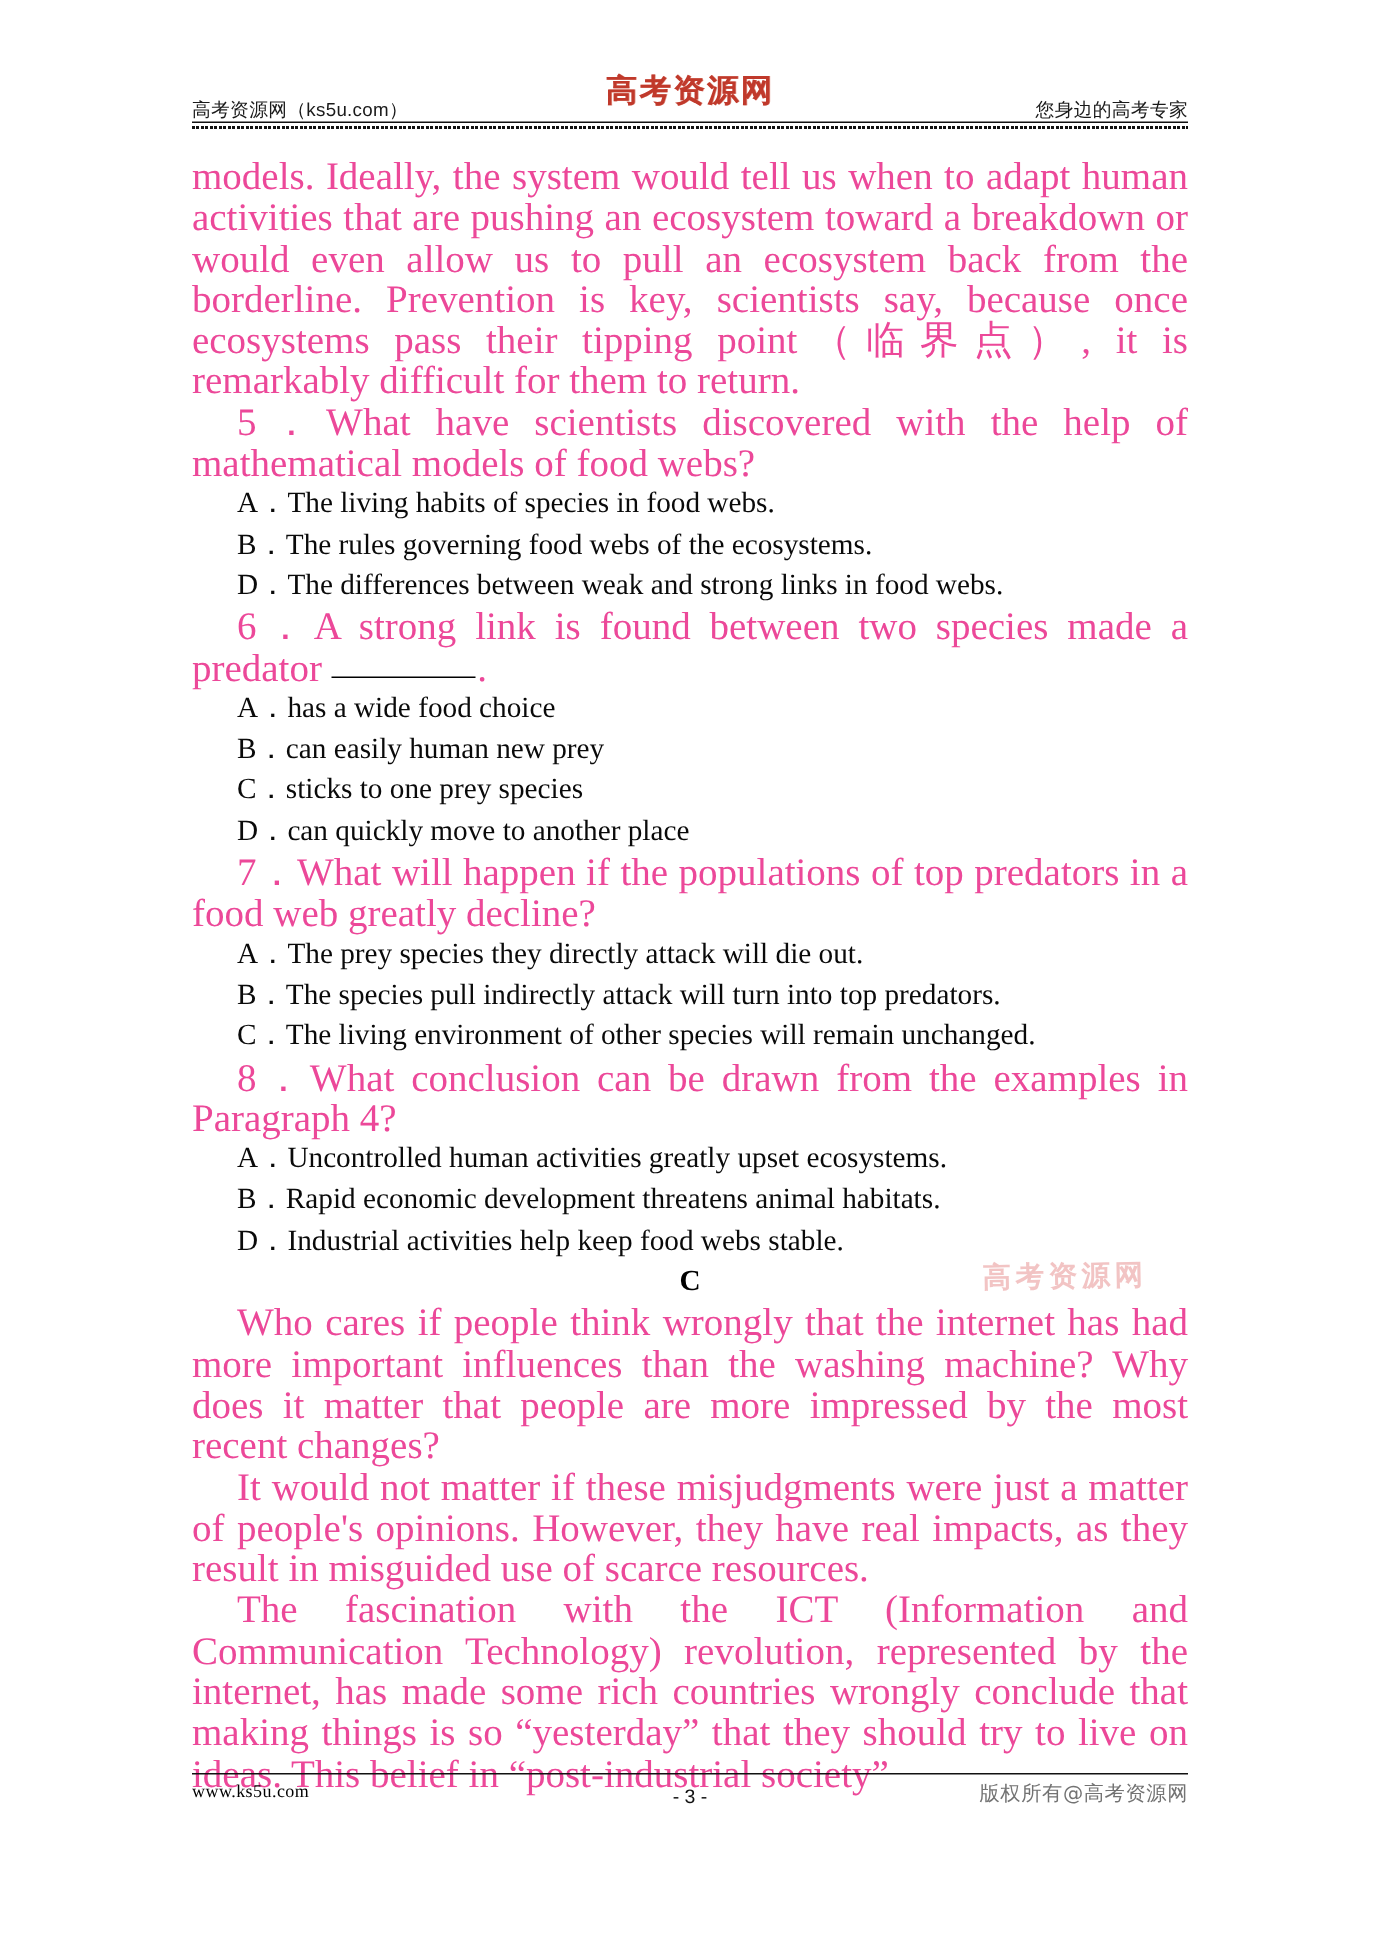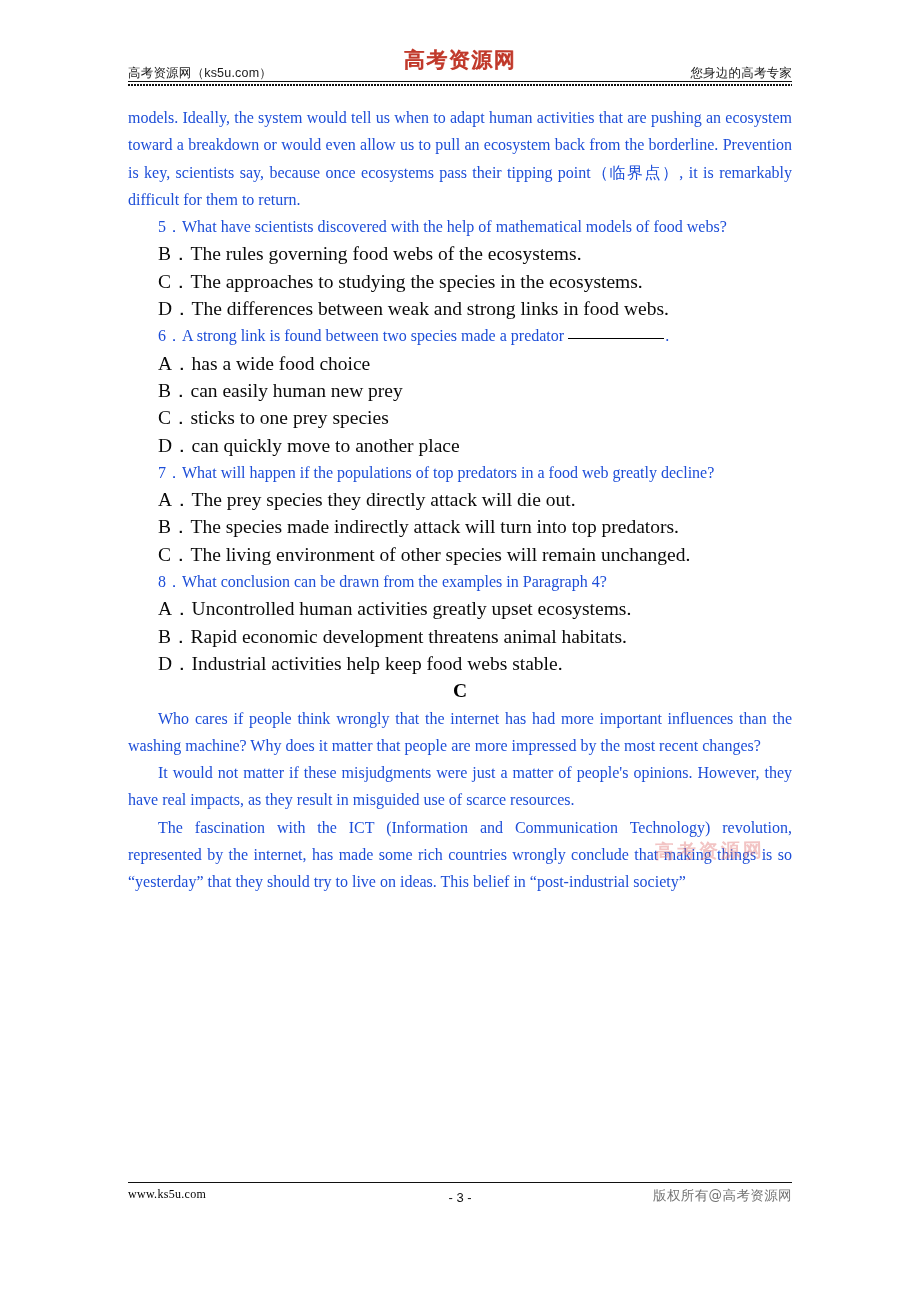--- a/index.html
+++ b/index.html
@@ -77,26 +77,26 @@
 
   
   .content {
     position: absolute;
     left: 128px;
     top: 104px;
     width: 664px;
   }
   p.para {
     margin: 0;
-    font-size: 16px;
+    font-size: 26px;
     line-height: 27.3px;
     text-align: justify;
     text-align-last: left;
     text-justify: inter-word;
-    color: #1d4ed8;
+    color: #ec4899;
   }
   p.para.indent {
     text-indent: 30px;
   }
   p.opt {
     margin: 0;
     font-size: 19.5px;
     line-height: 27.3px;
     text-align: left;
     padding-left: 30px;
@@ -194,34 +194,34 @@
     </div>
     <div class="header-rule-top"></div>
     <div class="header-rule-bottom"></div>
   </div>
 
   <div class="content">
 
     <p class="para">models. Ideally, the system would tell us when to adapt human activities that are pushing an ecosystem toward a breakdown or would even allow us to pull an ecosystem back from the borderline. Prevention is key, scientists say, because once ecosystems pass their tipping point（临界点）, it is remarkably difficult for them to return.</p>
 
     <p class="para indent"><span>5．</span><span>What have scientists discovered with the help of mathematical models of food webs?</span></p>
+    <p class="opt"><span class="lbl">A．</span><span>The living habits of species in food webs.</span></p>
     <p class="opt"><span class="lbl">B．</span><span>The rules governing food webs of the ecosystems.</span></p>
-    <p class="opt"><span class="lbl">C．</span><span>The approaches to studying the species in the ecosystems.</span></p>
     <p class="opt"><span class="lbl">D．</span><span>The differences between weak and strong links in food webs.</span></p>
 
     <p class="para indent"><span>6．</span><span>A strong link is found between two species made a predator</span>
       <span class="blank-line"></span><span>.</span></p>
     <p class="opt"><span class="lbl">A．</span><span>has a wide food choice</span></p>
     <p class="opt"><span class="lbl">B．</span><span>can easily human new prey</span></p>
     <p class="opt"><span class="lbl">C．</span><span>sticks to one prey species</span></p>
     <p class="opt"><span class="lbl">D．</span><span>can quickly move to another place</span></p>
 
     <p class="para indent"><span>7．</span><span>What will happen if the populations of top predators in a food web greatly decline?</span></p>
     <p class="opt"><span class="lbl">A．</span><span>The prey species they directly attack will die out.</span></p>
-    <p class="opt"><span class="lbl">B．</span><span>The species made indirectly attack will turn into top predators.</span></p>
+    <p class="opt"><span class="lbl">B．</span><span>The species pull indirectly attack will turn into top predators.</span></p>
     <p class="opt"><span class="lbl">C．</span><span>The living environment of other species will remain unchanged.</span></p>
 
     <p class="para indent"><span>8．</span><span>What conclusion can be drawn from the examples in Paragraph 4?</span></p>
     <p class="opt"><span class="lbl">A．</span><span>Uncontrolled human activities greatly upset ecosystems.</span></p>
     <p class="opt"><span class="lbl">B．</span><span>Rapid economic development threatens animal habitats.</span></p>
     <p class="opt"><span class="lbl">D．</span><span>Industrial activities help keep food webs stable.</span></p>
 
     <p class="section-letter">C</p>
 
     <p class="para indent">Who cares if people think wrongly that the internet has had more important influences than the washing machine? Why does it matter that people are more impressed by the most recent changes?</p>

